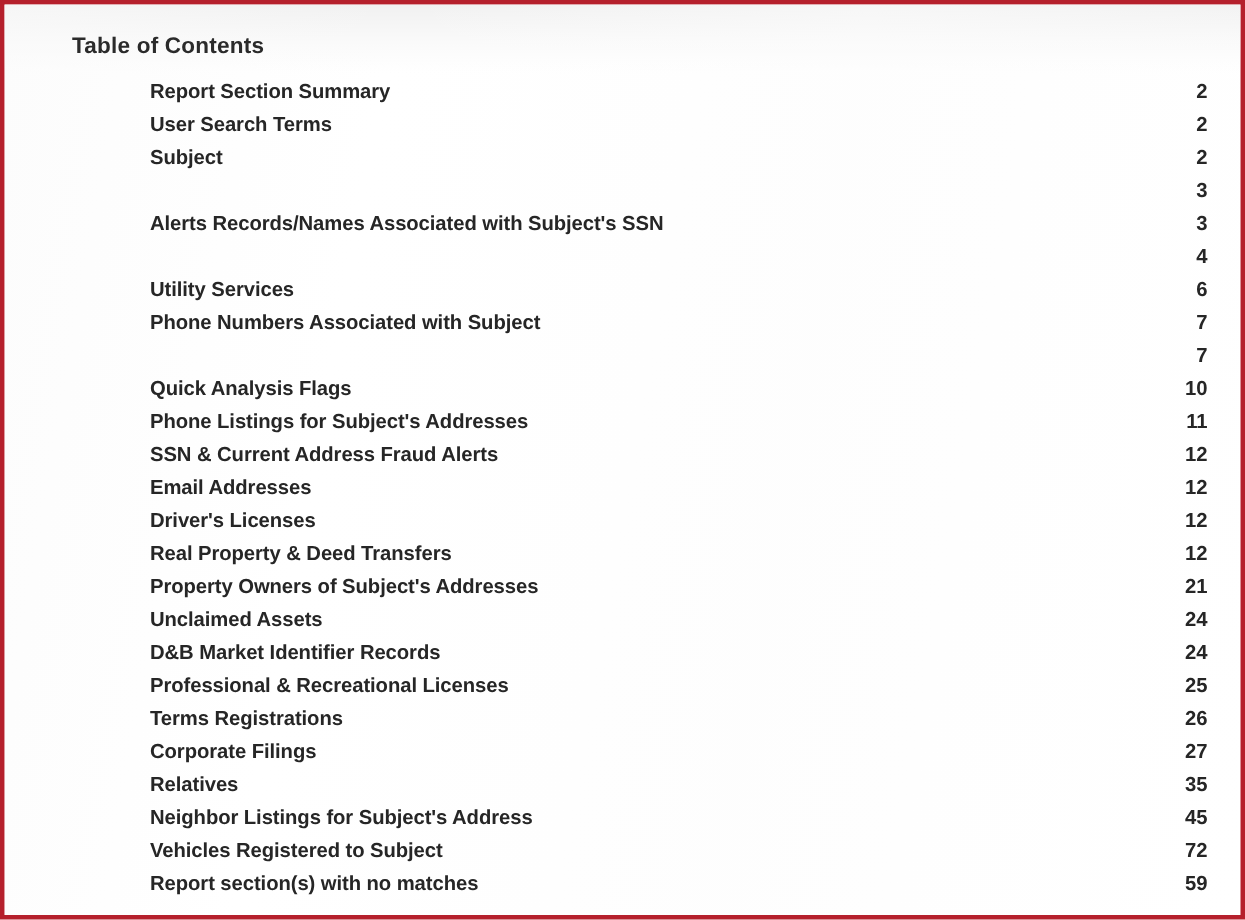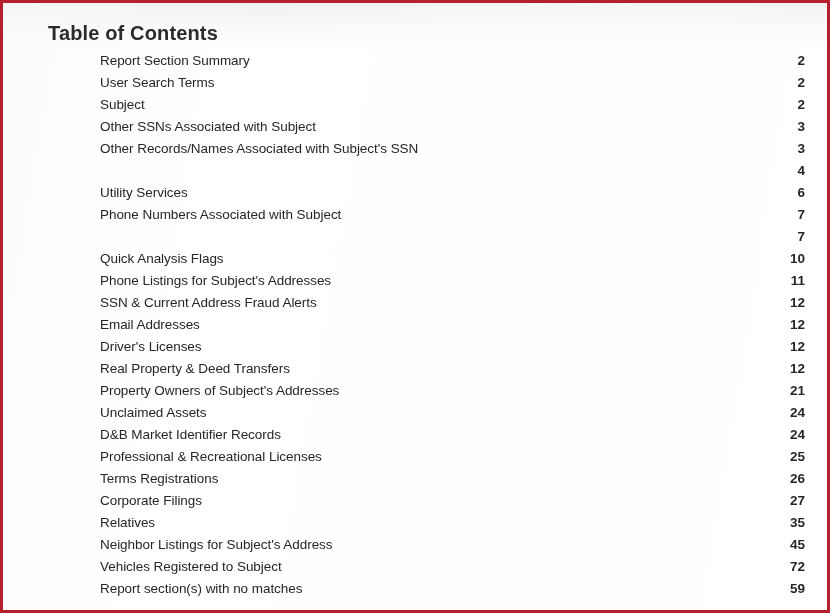--- a/index.html
+++ b/index.html
@@ -60,21 +60,21 @@
   .content {
     position: relative;
     z-index: 2;
     padding: 0;
   }
 
   .toc-title {
     position: absolute;
     left: 45px;
     top: 19px;
-    font-size: 20px;
+    font-size: 15px;
     font-weight: bold;
     letter-spacing: 0.15px;
     color: #2b2b2b;
     white-space: nowrap;
   }
 
   .toc-list {
     position: absolute;
     left: 97px;
     right: 22px;
@@ -84,21 +84,21 @@
   .toc-row {
     display: flex;
     align-items: baseline;
     height: 22px;
     line-height: 22px;
     white-space: nowrap;
   }
 
   .toc-label {
     font-size: 13.5px;
-    font-weight: normal;
+    font-weight: bold;
     color: #262626;
     letter-spacing: -0.05px;
   }
 
   .toc-leader {
     flex: 1 1 auto;
     min-width: 10px;
   }
 
   .toc-page {
@@ -132,26 +132,25 @@
           <span class="toc-label">User Search Terms</span>
           <span class="toc-leader"></span>
           <span class="toc-page">2</span>
         </div>
         <div class="toc-row">
           <span class="toc-label">Subject</span>
           <span class="toc-leader"></span>
           <span class="toc-page">2</span>
         </div>
         <div class="toc-row">
-          <span class="toc-label">Other SSNs Associated with Subject</span>
           <span class="toc-leader"></span>
           <span class="toc-page">3</span>
         </div>
         <div class="toc-row">
-          <span class="toc-label">Other Records/Names Associated with Subject's SSN</span>
+          <span class="toc-label">Alerts Records/Names Associated with Subject's SSN</span>
           <span class="toc-leader"></span>
           <span class="toc-page">3</span>
         </div>
         <div class="toc-row">
           <span class="toc-leader"></span>
           <span class="toc-page">4</span>
         </div>
         <div class="toc-row">
           <span class="toc-label">Utility Services</span>
           <span class="toc-leader"></span>

